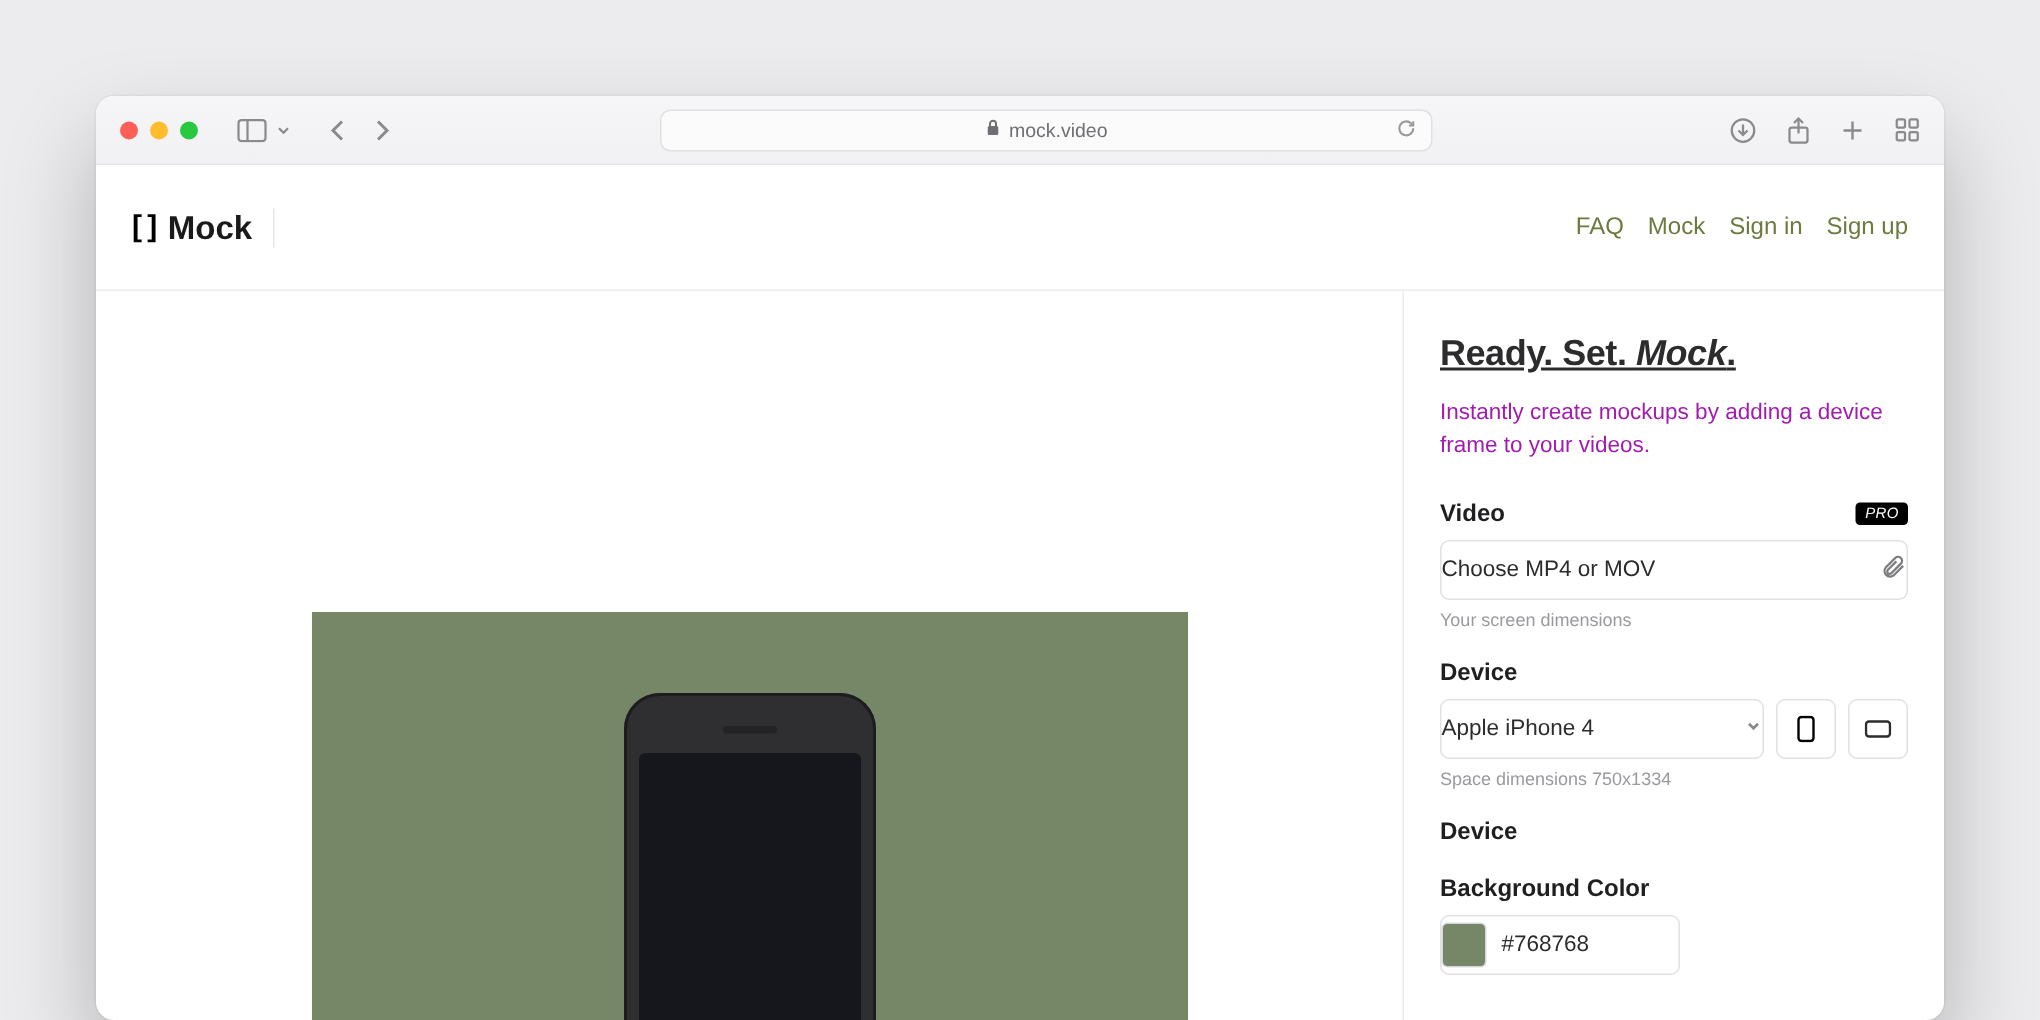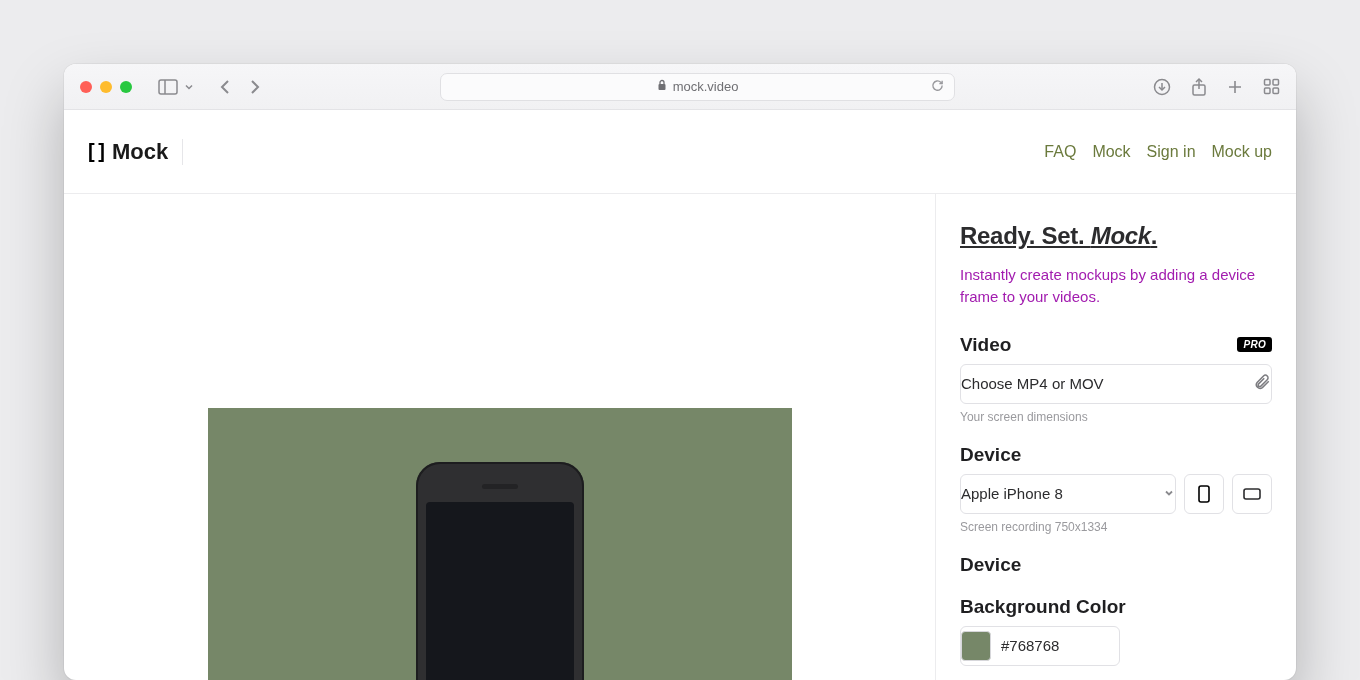--- a/index.html
+++ b/index.html
@@ -121,23 +121,23 @@
     width: 360px;
     padding: 28px 24px 0 24px;
     overflow:hidden;
   }
   .panel h1 { font-size: 24px; font-weight:800; color:#2c2c2e; margin-bottom:14px; letter-spacing:-0.3px;text-decoration:underline; }
   .panel h1 .ital { font-style: italic; }
   .panel .sub { color:#a21caf; font-size:15px; line-height:1.45; margin-bottom:26px; }
 
   .field { margin-bottom: 20px; }
   .field-header { display:flex; align-items:center; justify-content:space-between; margin-bottom:8px; }
-  .field-label { font-weight:700; font-size:19px; color:#1f1f21; }
+  .field-label { font-weight:700; font-size:16px; color:#1f1f21; }
   .pro-badge {
-    background:#000; color:#fff; font-size:10px; font-weight:700; font-style:italic;
+    background:#000; color:#fff; font-size:10px; font-weight:400; font-style:italic;
     padding:2px 6px; border-radius:3px; letter-spacing:0.3px;
   }
   .help { color:#9a9a9e; font-size:12px; margin-top:6px; }
 
   .input-row { display:flex; gap:8px; }
   .control {
     flex:1;
     height:40px;
     border:1px solid #e1e1e5;
     border-radius:6px;
@@ -257,21 +257,21 @@
 
     <div class="header">
       <div class="logo-wrap">
         <span class="logo-mark">[ ]</span>
         <span class="logo-text">Mock</span>
       </div>
       <div class="nav-links">
         <a>FAQ</a>
         <a>Mock</a>
         <a>Sign in</a>
-        <a>Mock up</a>
+        <a>Sign up</a>
       </div>
     </div>
 
     <div class="body">
       <div class="canvas">
         <div class="stage">
           <div class="phone">
             <div class="phone-screen"></div>
           </div>
         </div>
@@ -298,39 +298,39 @@
           </div>
           <div class="help">Your screen dimensions</div>
         </div>
 
         <div class="field">
           <div class="field-header">
             <span class="field-label">Device</span>
           </div>
           <div class="input-row">
             <div class="control select">
-              <span>Apple iPhone 8</span>
+              <span>Apple iPhone 4</span>
               <span class="chev">
                 <svg width="12" height="12" viewBox="0 0 12 12" fill="none" stroke="currentColor" stroke-width="1.8">
                     <polyline points="3,4.5 6,7.5 9,4.5"></polyline>
                   </svg>
               </span>
             </div>
             <div class="square-btn active">
               <svg width="12" height="18" viewBox="0 0 12 18" fill="none" stroke="currentColor" stroke-width="1.6">
                   <rect x="1" y="1" width="10" height="16" rx="2"></rect>
                 </svg>
             </div>
             <div class="square-btn">
               <svg width="18" height="12" viewBox="0 0 18 12" fill="none" stroke="currentColor" stroke-width="1.6">
                   <rect x="1" y="1" width="16" height="10" rx="2"></rect>
                 </svg>
             </div>
           </div>
-          <div class="help">Screen recording 750x1334</div>
+          <div class="help">Space dimensions 750x1334</div>
         </div>
 
         <div class="field">
           <div class="field-header">
             <span class="field-label">Device</span>
           </div>
         </div>
 
         <div class="field">
           <div class="field-header">

